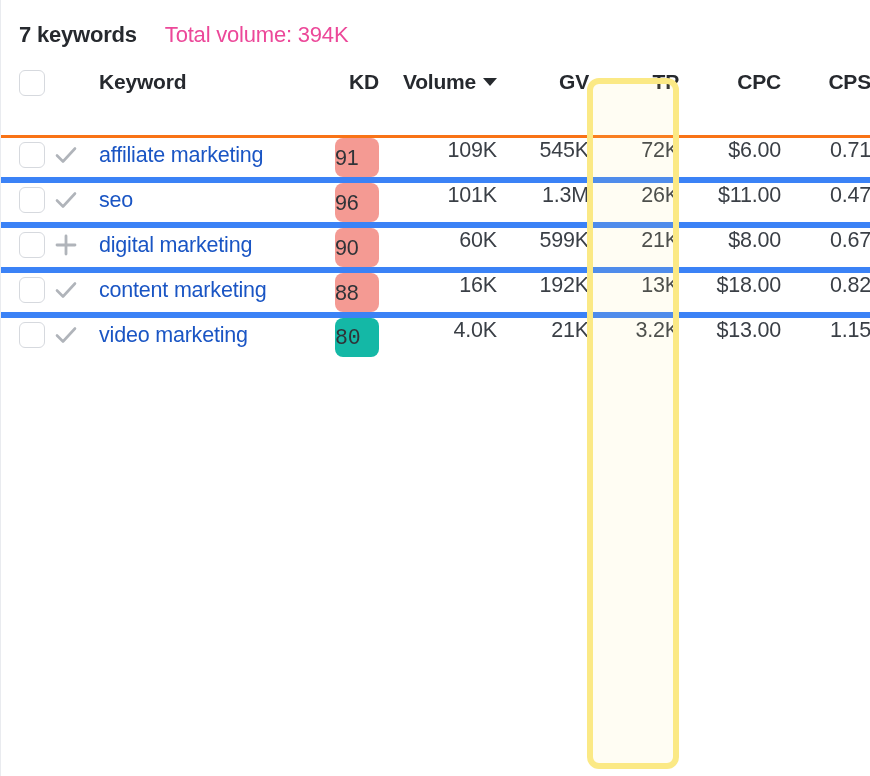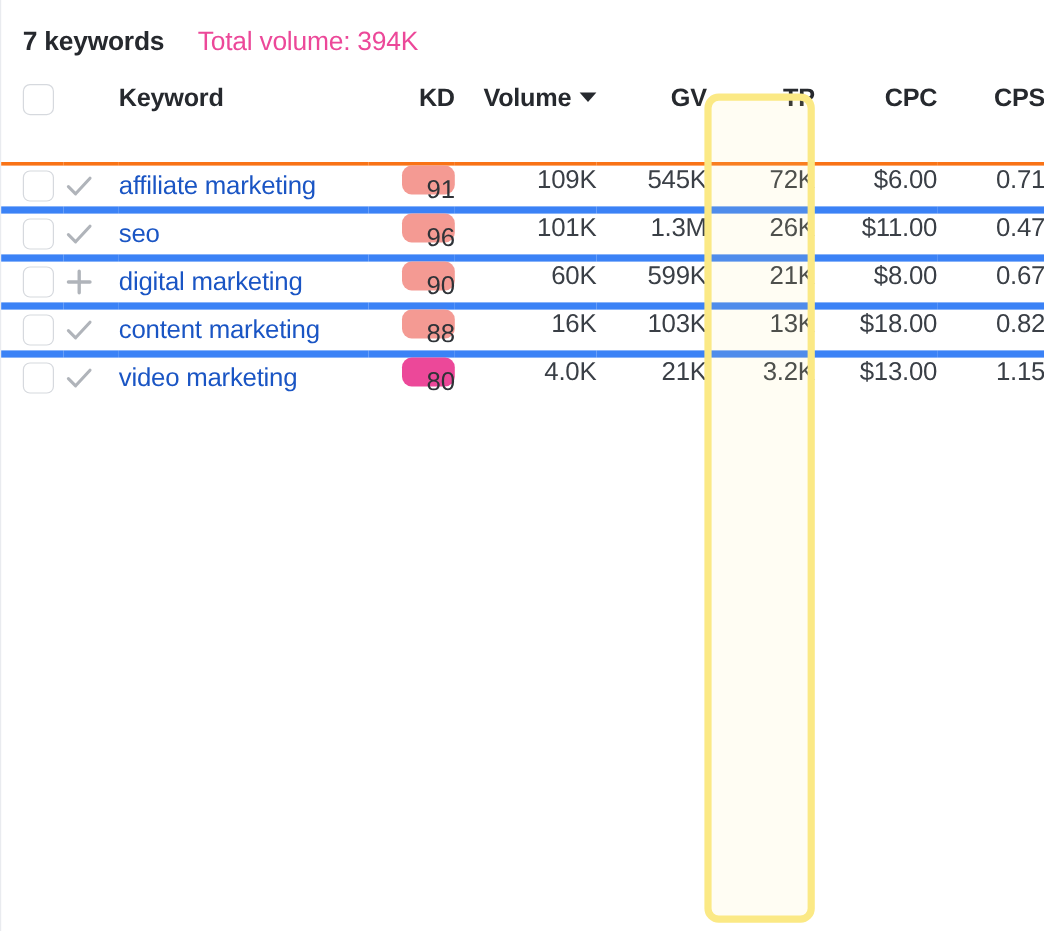--- a/index.html
+++ b/index.html
@@ -148,23 +148,23 @@
     font-size: 21.5px;
     line-height: 34px;
     text-decoration: none;
     display: block;
     letter-spacing: -0.2px;
   }
 
   .kd-badge {
     display: inline-block;
     min-width: 44px;
-    height: 24px;
+    height: 39px;
     line-height: 40px;
-    text-align: right;
+    text-align: left;
     border-radius: 8px;
     background: #f49a93;
     color: #2f3338;
     font-size: 21.5px;
     letter-spacing: -0.2px;
   }
   td.cell-kd {
     text-align: right;
     padding-right: 8px;
     padding-top: 12px;
@@ -294,40 +294,40 @@
               <svg viewBox="0 0 26 26" width="26" height="26" fill="none" stroke="currentColor" stroke-width="2.6" stroke-linecap="round" stroke-linejoin="round">
                 <path d="M4 13.5 L10 19.5 L22 6.5"></path>
               </svg>
             </span>
           </td>
           <td>
             <a class="kw-link">content marketing</a>
           </td>
           <td class="cell-kd"><span class="kd-badge" style="background: rgb(244, 154, 147);">88</span></td>
           <td class="num pad-right">16K</td>
-          <td class="num pad-right">103K</td>
+          <td class="num pad-right">192K</td>
           <td class="num pad-right">13K</td>
           <td class="num pad-right">$18.00</td>
           <td class="num pad-cps">0.82</td>
         </tr>
         <tr>
           <td class="cell-check">
             <span class="checkbox" style="margin-top: 4px;"></span>
           </td>
           <td class="cell-state">
             <span class="state-icon" style="margin-top: 4px;">
               <svg viewBox="0 0 26 26" width="26" height="26" fill="none" stroke="currentColor" stroke-width="2.6" stroke-linecap="round" stroke-linejoin="round">
                 <path d="M4 13.5 L10 19.5 L22 6.5"></path>
               </svg>
             </span>
           </td>
           <td>
             <a class="kw-link">video marketing</a>
           </td>
-          <td class="cell-kd"><span class="kd-badge" style="background: #ec4899;">80</span></td>
+          <td class="cell-kd"><span class="kd-badge" style="background: #14b8a6; font-family: Liberation Mono, monospace;">80</span></td>
           <td class="num pad-right">4.0K</td>
           <td class="num pad-right">21K</td>
           <td class="num pad-right">3.2K</td>
           <td class="num pad-right">$13.00</td>
           <td class="num pad-cps">1.15</td>
         </tr>
       </tbody>
   </table>
 
   <div class="tp-highlight"></div>

